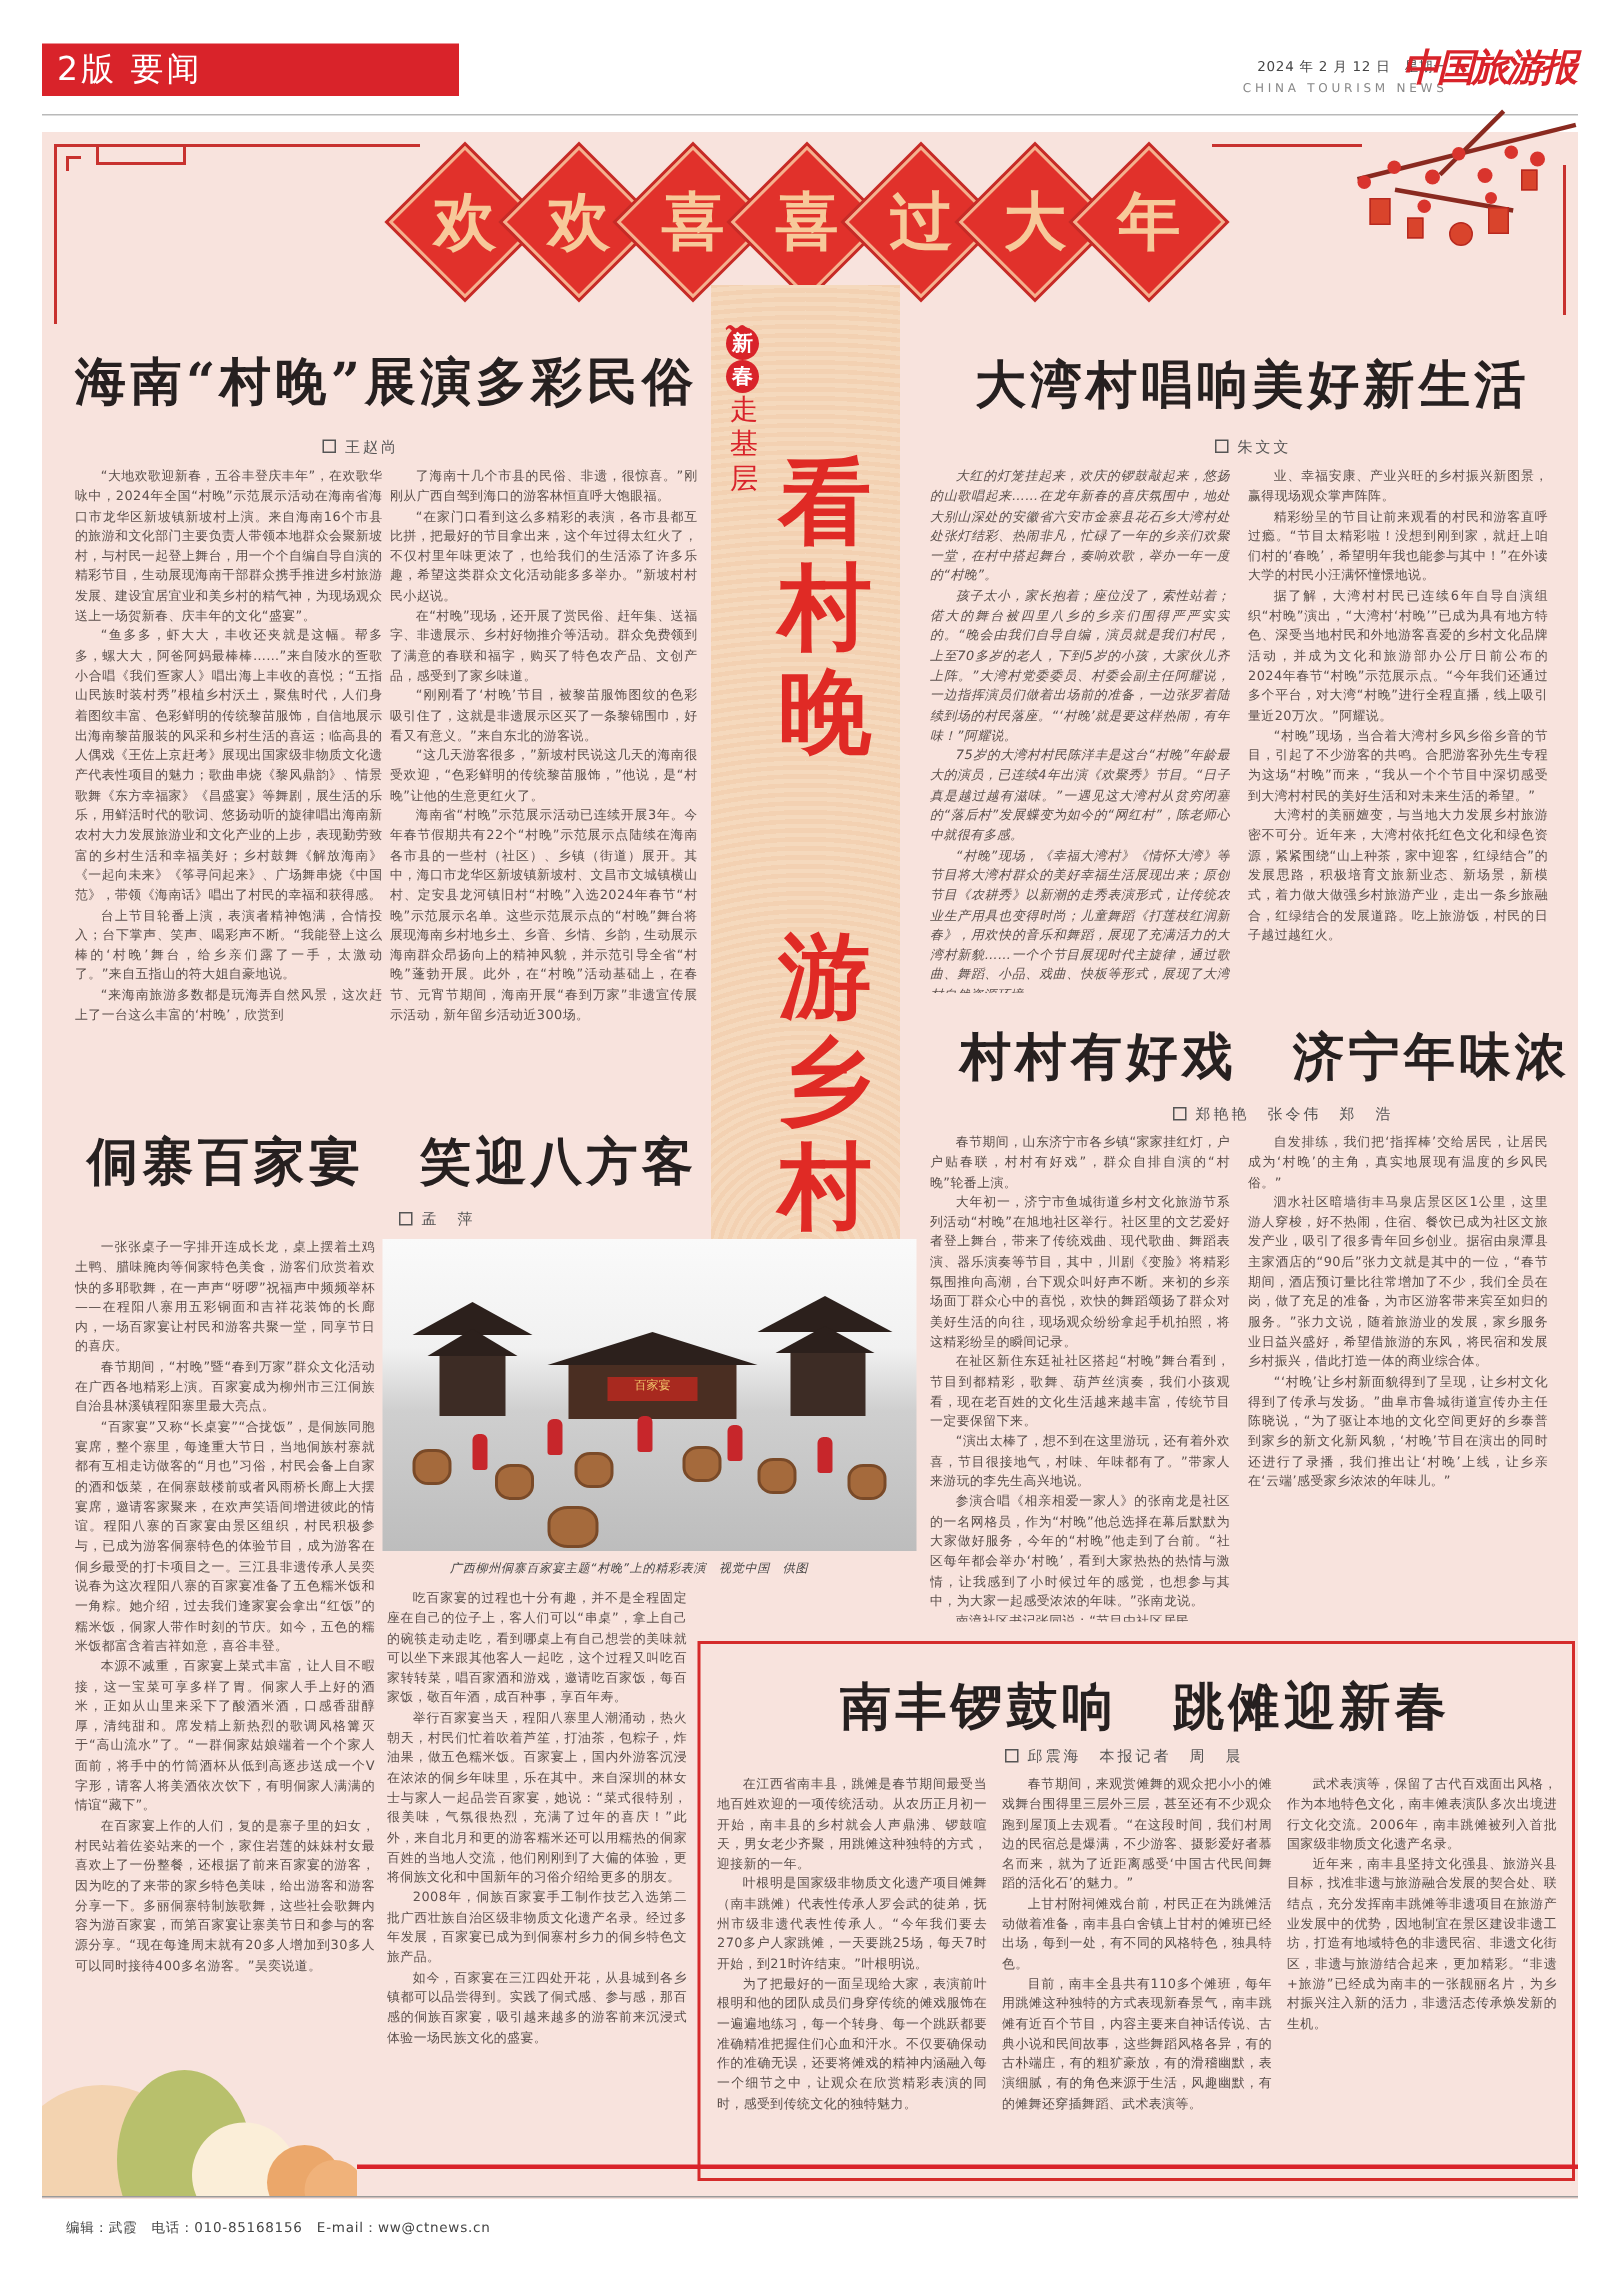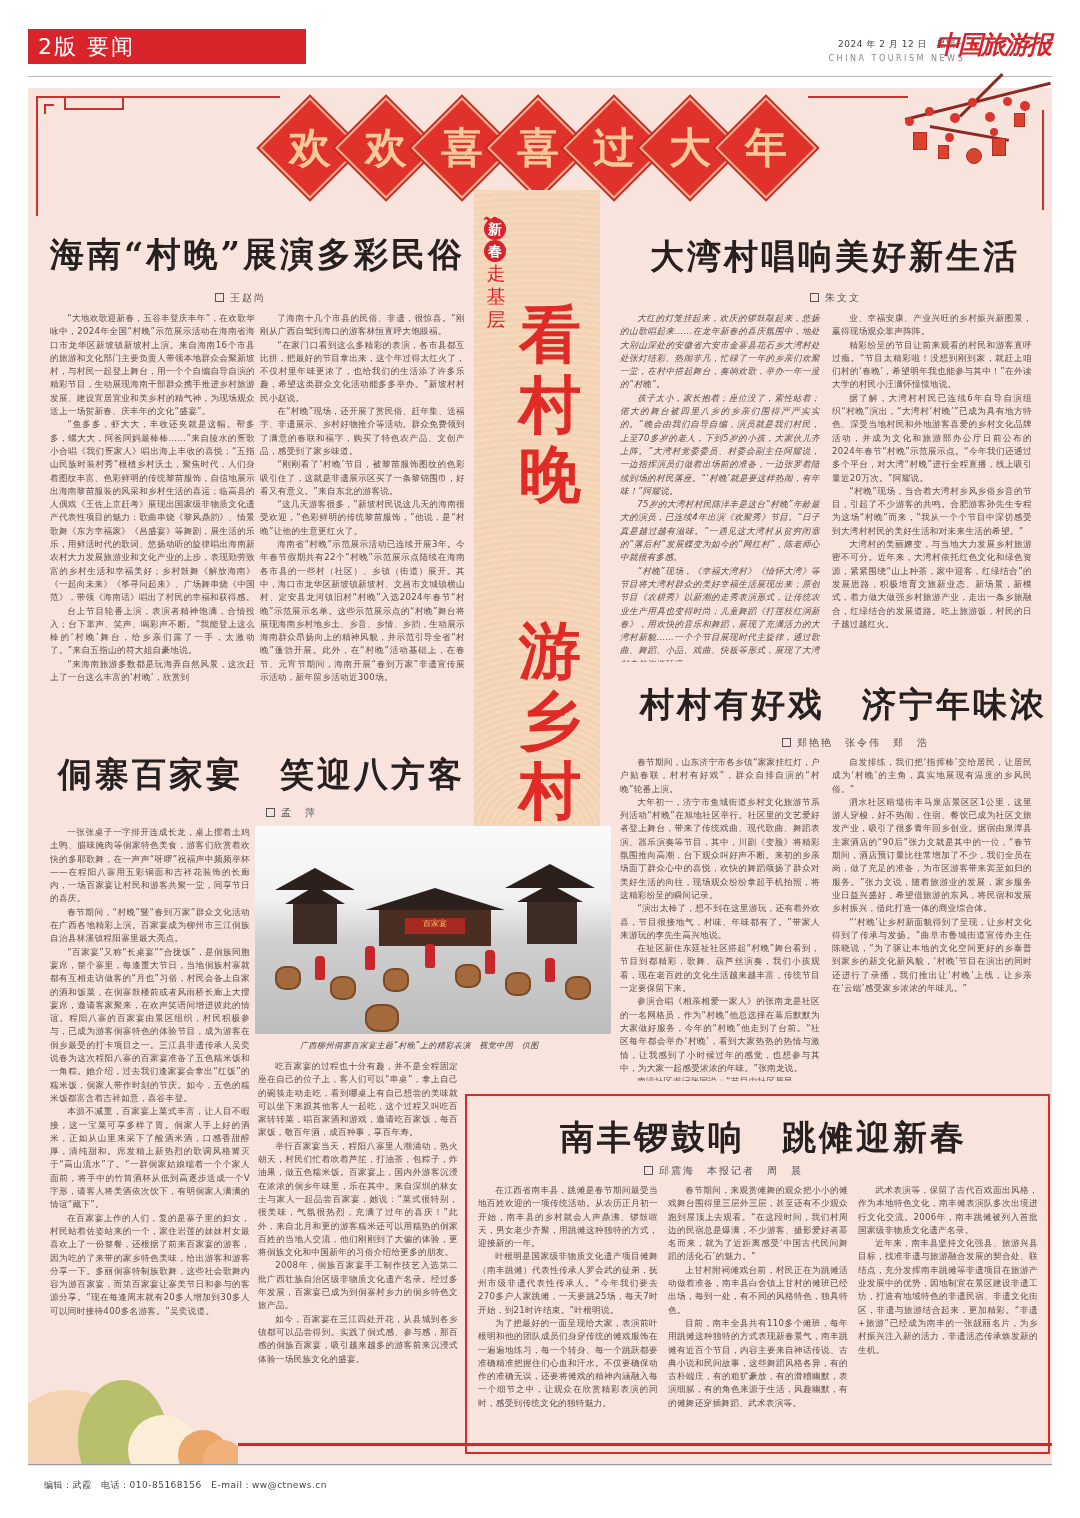--- a/index.html
+++ b/index.html
@@ -191,22 +191,22 @@
     <p>据了解，大湾村村民已连续6年自导自演组织“村晚”演出，“大湾村‘村晚’”已成为具有地方特色、深受当地村民和外地游客喜爱的乡村文化品牌活动，并成为文化和旅游部办公厅日前公布的2024年春节“村晚”示范展示点。“今年我们还通过多个平台，对大湾“村晚”进行全程直播，线上吸引量近20万次。”阿耀说。</p>
     <p>“村晚”现场，当合着大湾村乡风乡俗乡音的节目，引起了不少游客的共鸣。合肥游客孙先生专程为这场“村晚”而来，“我从一个个节目中深切感受到大湾村村民的美好生活和对未来生活的希望。”</p>
     <p>大湾村的美丽嬗变，与当地大力发展乡村旅游密不可分。近年来，大湾村依托红色文化和绿色资源，紧紧围绕“山上种茶，家中迎客，红绿结合”的发展思路，积极培育文旅新业态、新场景，新模式，着力做大做强乡村旅游产业，走出一条乡旅融合，红绿结合的发展道路。吃上旅游饭，村民的日子越过越红火。</p>
 </div>
 
 <div class="headline" style="left:640px;top:682px;">村村有好戏　济宁年味浓</div>
 <div class="byline" style="left:782px;top:736px;"><span class="box"></span><span>郑艳艳　张令伟　郑　浩</span></div>
 <div class="col" style="left:620px;top:756px;width:200px;height:325px;">
   <p>春节期间，山东济宁市各乡镇“家家挂红灯，户户贴春联，村村有好戏”，群众自排自演的“村晚”轮番上演。</p>
     <p>大年初一，济宁市鱼城街道乡村文化旅游节系列活动“村晚”在旭地社区举行。社区里的文艺爱好者登上舞台，带来了传统戏曲、现代歌曲、舞蹈表演、器乐演奏等节目，其中，川剧《变脸》将精彩氛围推向高潮，台下观众叫好声不断。来初的乡亲场面丁群众心中的喜悦，欢快的舞蹈颂扬了群众对美好生活的向往，现场观众纷纷拿起手机拍照，将这精彩纷呈的瞬间记录。</p>
+    <p>在祉区新住东廷祉社区搭起“村晚”舞台看到，节目到都精彩，歌舞、葫芦丝演奏，我们小孩观看，现在老百姓的文化生活越来越丰富，传统节目一定要保留下来。</p>
     <p>“演出太棒了，想不到在这里游玩，还有着外欢喜，节目很接地气，村味、年味都有了。”带家人来游玩的李先生高兴地说。</p>
-    <p>在祉区新住东廷祉社区搭起“村晚”舞台看到，节目到都精彩，歌舞、葫芦丝演奏，我们小孩观看，现在老百姓的文化生活越来越丰富，传统节目一定要保留下来。</p>
     <p>参演合唱《相亲相爱一家人》的张南龙是社区的一名网格员，作为“村晚”他总选择在幕后默默为大家做好服务，今年的“村晚”他走到了台前。“社区每年都会举办‘村晚’，看到大家热热的热情与激情，让我感到了小时候过年的感觉，也想参与其中，为大家一起感受浓浓的年味。”张南龙说。</p>
     <p>南漳社区书记张同说：“节目由社区居民</p>
 </div>
 <div class="col" style="left:832px;top:756px;width:200px;height:325px;">
   <p>自发排练，我们把‘指挥棒’交给居民，让居民成为‘村晚’的主角，真实地展现有温度的乡风民俗。”</p>
     <p>泗水社区暗墙街丰马泉店景区区1公里，这里游人穿梭，好不热闹，住宿、餐饮已成为社区文旅发产业，吸引了很多青年回乡创业。据宿由泉潭县主家酒店的“90后”张力文就是其中的一位，“春节期间，酒店预订量比往常增加了不少，我们全员在岗，做了充足的准备，为市区游客带来宾至如归的服务。”张力文说，随着旅游业的发展，家乡服务业日益兴盛好，希望借旅游的东风，将民宿和发展乡村振兴，借此打造一体的商业综合体。</p>
     <p>“‘村晚’让乡村新面貌得到了呈现，让乡村文化得到了传承与发扬。”曲阜市鲁城街道宣传办主任陈晓说，“为了驱让本地的文化空间更好的乡泰普到家乡的新文化新风貌，‘村晚’节目在演出的同时还进行了录播，我们推出让‘村晚’上线，让乡亲在‘云端’感受家乡浓浓的年味儿。”</p>
 </div>
 
 <div class="headline" style="left:58px;top:752px;">侗寨百家宴　笑迎八方客</div>
@@ -245,21 +245,21 @@
   <div class="drum" style="left:128px;top:142px;"></div>
   <div class="drum" style="left:200px;top:138px;"></div>
   <div class="drum" style="left:250px;top:146px;"></div>
   <div class="drum" style="left:310px;top:150px;"></div>
   <div class="drum" style="left:110px;top:178px;width:34px;height:28px;"></div>
 </div>
 <div class="photo-caption">广西柳州侗寨百家宴主题“村晚”上的精彩表演　视觉中国　供图</div>
 
 <div class="red-box"></div>
 <div class="headline" style="left:560px;top:1115px;">南丰锣鼓响　跳傩迎新春</div>
-<div class="byline" style="left:644px;top:1164px;"><span class="box"></span><span>邱震海　本报记者　周　晨</span></div>
+<div class="byline" style="left:670px;top:1164px;"><span class="box"></span><span>邱震海　本报记者　周　晨</span></div>
 <div class="col" style="left:478px;top:1184px;width:180px;height:262px;">
   <p>在江西省南丰县，跳傩是春节期间最受当地百姓欢迎的一项传统活动。从农历正月初一开始，南丰县的乡村就会人声鼎沸、锣鼓喧天，男女老少齐聚，用跳傩这种独特的方式，迎接新的一年。</p>
     <p>叶根明是国家级非物质文化遗产项目傩舞（南丰跳傩）代表性传承人罗会武的徒弟，抚州市级非遗代表性传承人。“今年我们要去270多户人家跳傩，一天要跳25场，每天7时开始，到21时许结束。”叶根明说。</p>
     <p>为了把最好的一面呈现给大家，表演前叶根明和他的团队成员们身穿传统的傩戏服饰在一遍遍地练习，每一个转身、每一个跳跃都要准确精准把握住们心血和汗水。不仅要确保动作的准确无误，还要将傩戏的精神内涵融入每一个细节之中，让观众在欣赏精彩表演的同时，感受到传统文化的独特魅力。</p>
 </div>
 <div class="col" style="left:668px;top:1184px;width:180px;height:262px;">
   <p>春节期间，来观赏傩舞的观众把小小的傩戏舞台围得里三层外三层，甚至还有不少观众跑到屋顶上去观看。“在这段时间，我们村周边的民宿总是爆满，不少游客、摄影爱好者慕名而来，就为了近距离感受‘中国古代民间舞蹈的活化石’的魅力。”</p>
     <p>上甘村附祠傩戏台前，村民正在为跳傩活动做着准备，南丰县白舍镇上甘村的傩班已经出场，每到一处，有不同的风格特色，独具特色。</p>
     <p>目前，南丰全县共有110多个傩班，每年用跳傩这种独特的方式表现新春景气，南丰跳傩有近百个节目，内容主要来自神话传说、古典小说和民间故事，这些舞蹈风格各异，有的古朴端庄，有的粗犷豪放，有的滑稽幽默，表演细腻，有的角色来源于生活，风趣幽默，有的傩舞还穿插舞蹈、武术表演等。</p>
 </div>

